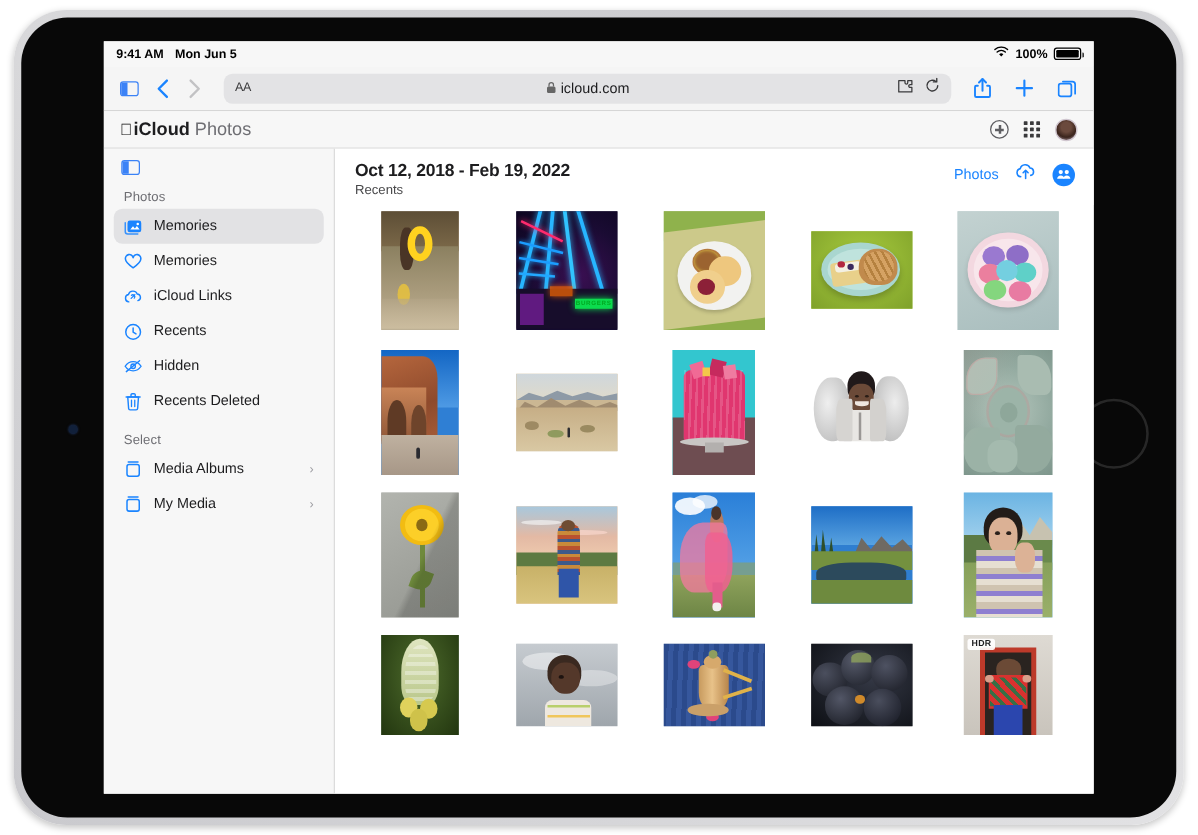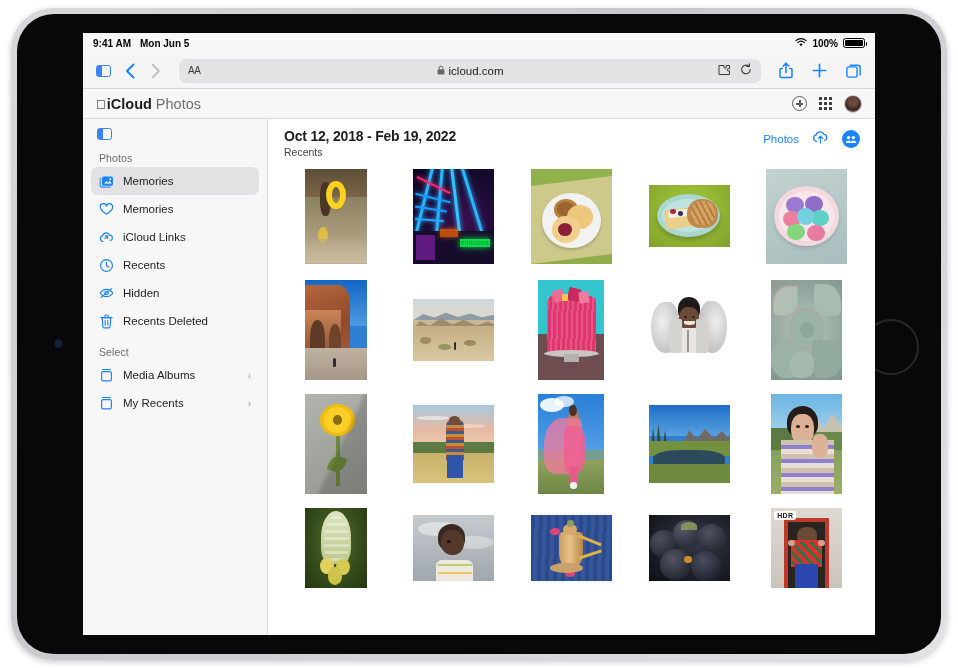--- a/index.html
+++ b/index.html
@@ -385,21 +385,21 @@
           <span class="chev">›</span>
         </div>
 
         <div class="sb-item">
           <span class="sb-ico">
             <svg width="13" height="14" viewBox="0 0 13 14">
                 <rect x="1.6" y="3.6" width="9.8" height="9.3" rx="1.7" stroke="#1a84ff" stroke-width="1.2" fill="none"></rect>
                 <path d="M2.6 1.5h7.8" stroke="#1a84ff" stroke-width="1.2" stroke-linecap="round"></path>
               </svg>
           </span>
-          <span>My Recents</span>
+          <span>My Media</span>
           <span class="chev">›</span>
         </div>
       </div>
 
       <div id="content">
         <div id="content-header">
           <div>
             <div id="range-title">Oct 12, 2018 - Feb 19, 2022</div>
             <div id="range-sub">Recents</div>
           </div>

